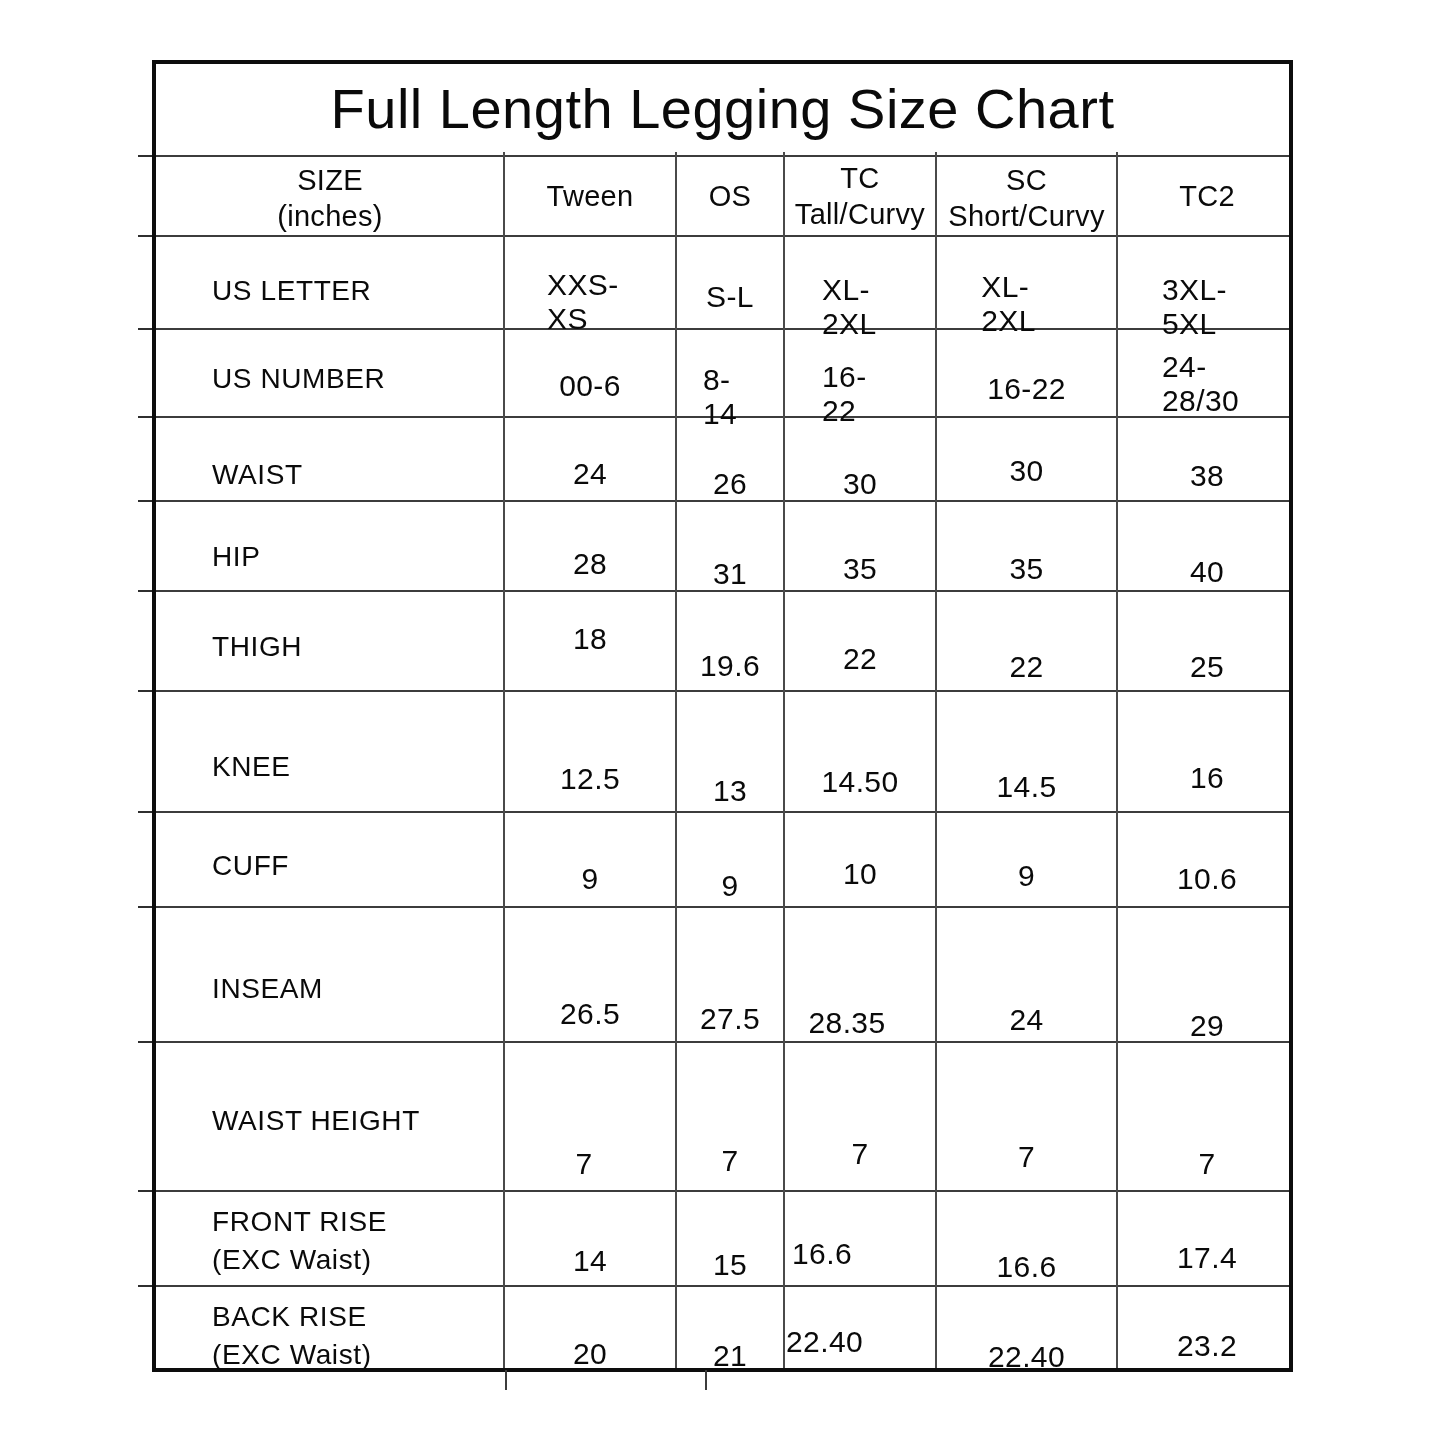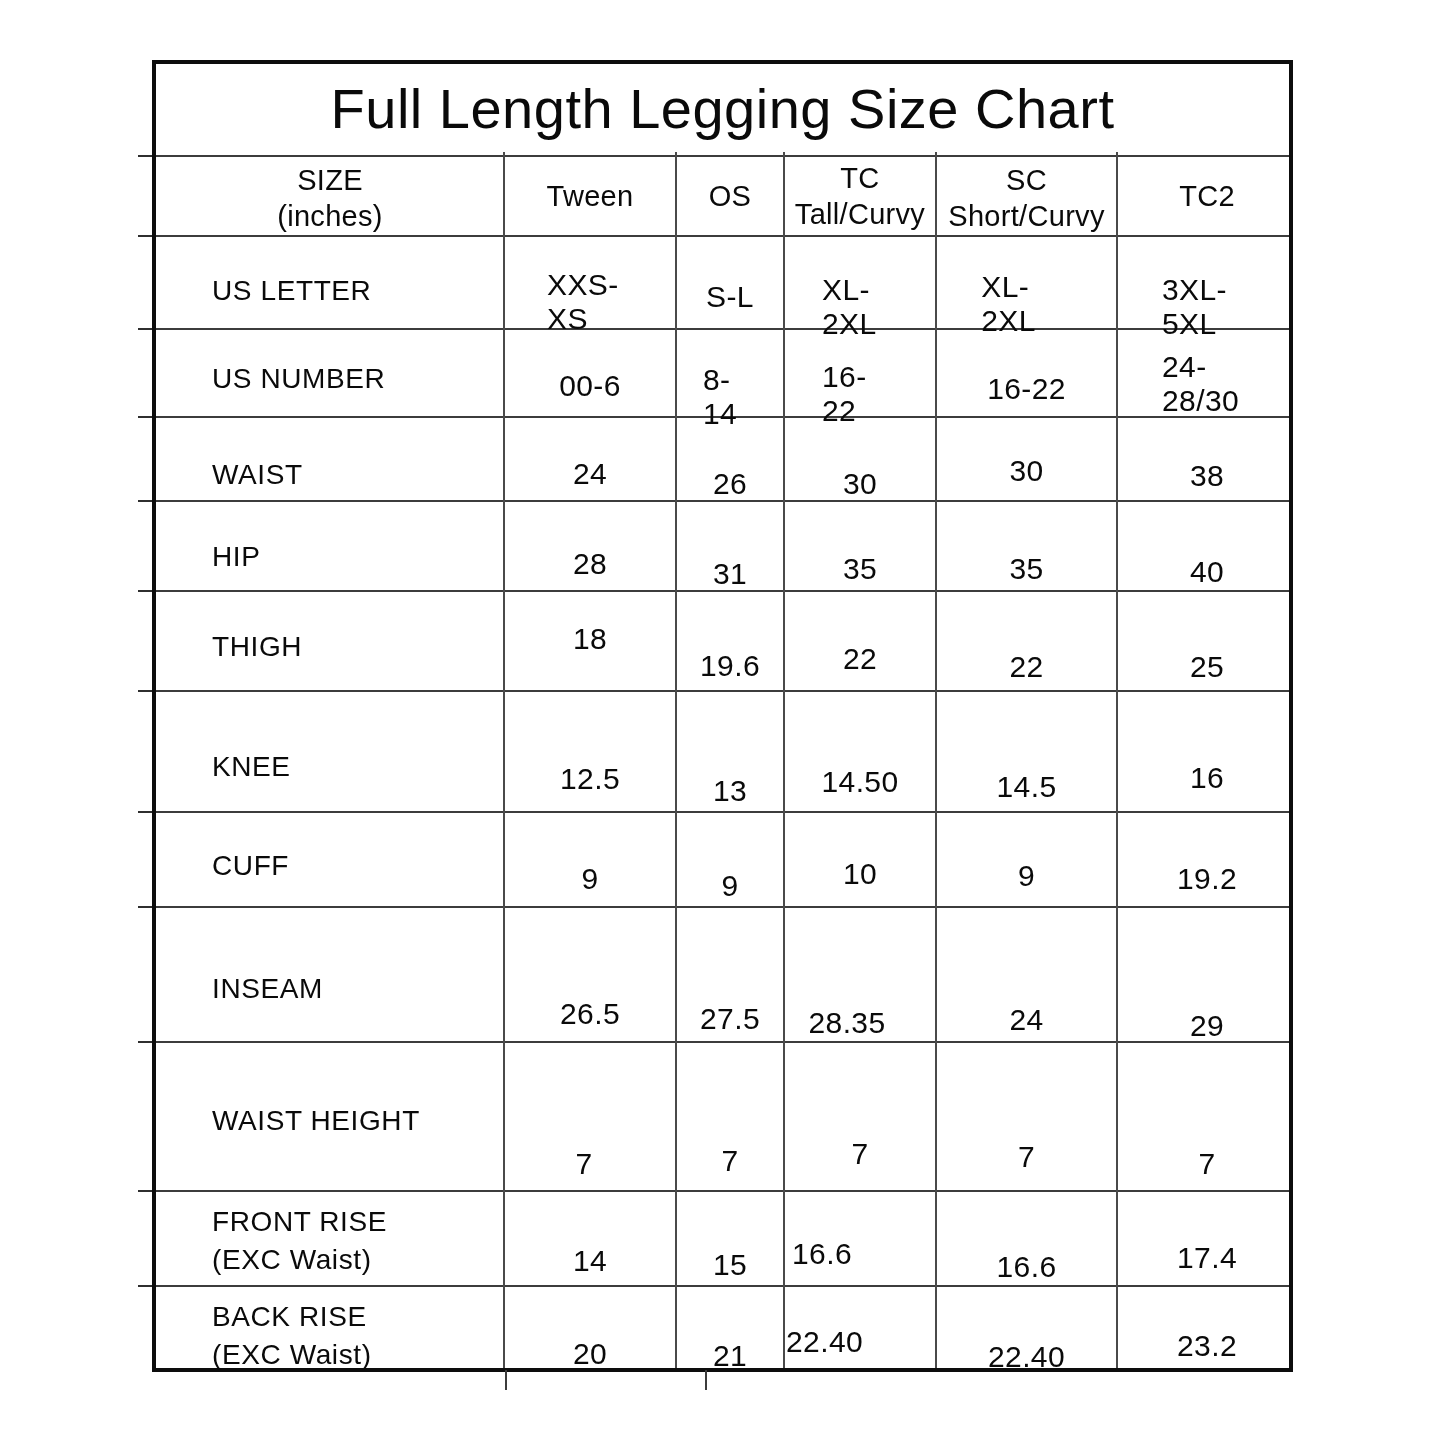--- a/index.html
+++ b/index.html
@@ -207,21 +207,21 @@
       <div class="cell val" style="left: 520px; top: 748px; width: 108px; height: 95px;">
         <span style="top: 78%; left: calc(50% + 0px); transform: translate(-50%, -50%);">9</span>
       </div>
       <div class="cell val" style="left: 628px; top: 748px; width: 152px; height: 95px; border-radius: 27px;">
         <span style="top: 65%; left: calc(50% + 0px); transform: translate(-50%, -50%);">10</span>
       </div>
       <div class="cell val" style="left: 780px; top: 748px; width: 181px; height: 95px;">
         <span style="top: 67%; left: calc(50% + 0px); transform: translate(-50%, -50%);">9</span>
       </div>
       <div class="cell val" style="left: 961px; top: 748px; width: 180px; height: 95px;">
-        <span style="top: 71%; left: calc(50% + 0px); transform: translate(-50%, -50%);">19.2</span>
+        <span style="top: 71%; left: calc(50% + 0px); transform: translate(-50%, -50%);">10.6</span>
       </div>
       <div class="cell lab" style="left: 0px; top: 843px; width: 348px; height: 135px;">
         <span style="top: 61%;">INSEAM</span>
       </div>
       <div class="cell val" style="left: 348px; top: 843px; width: 172px; height: 135px;">
         <span style="top: 79%; left: calc(50% + 0px); transform: translate(-50%, -50%);">26.5</span>
       </div>
       <div class="cell val" style="left: 520px; top: 843px; width: 108px; height: 135px;">
         <span style="top: 83%; left: calc(50% + 0px); transform: translate(-50%, -50%);">27.5</span>
       </div>

